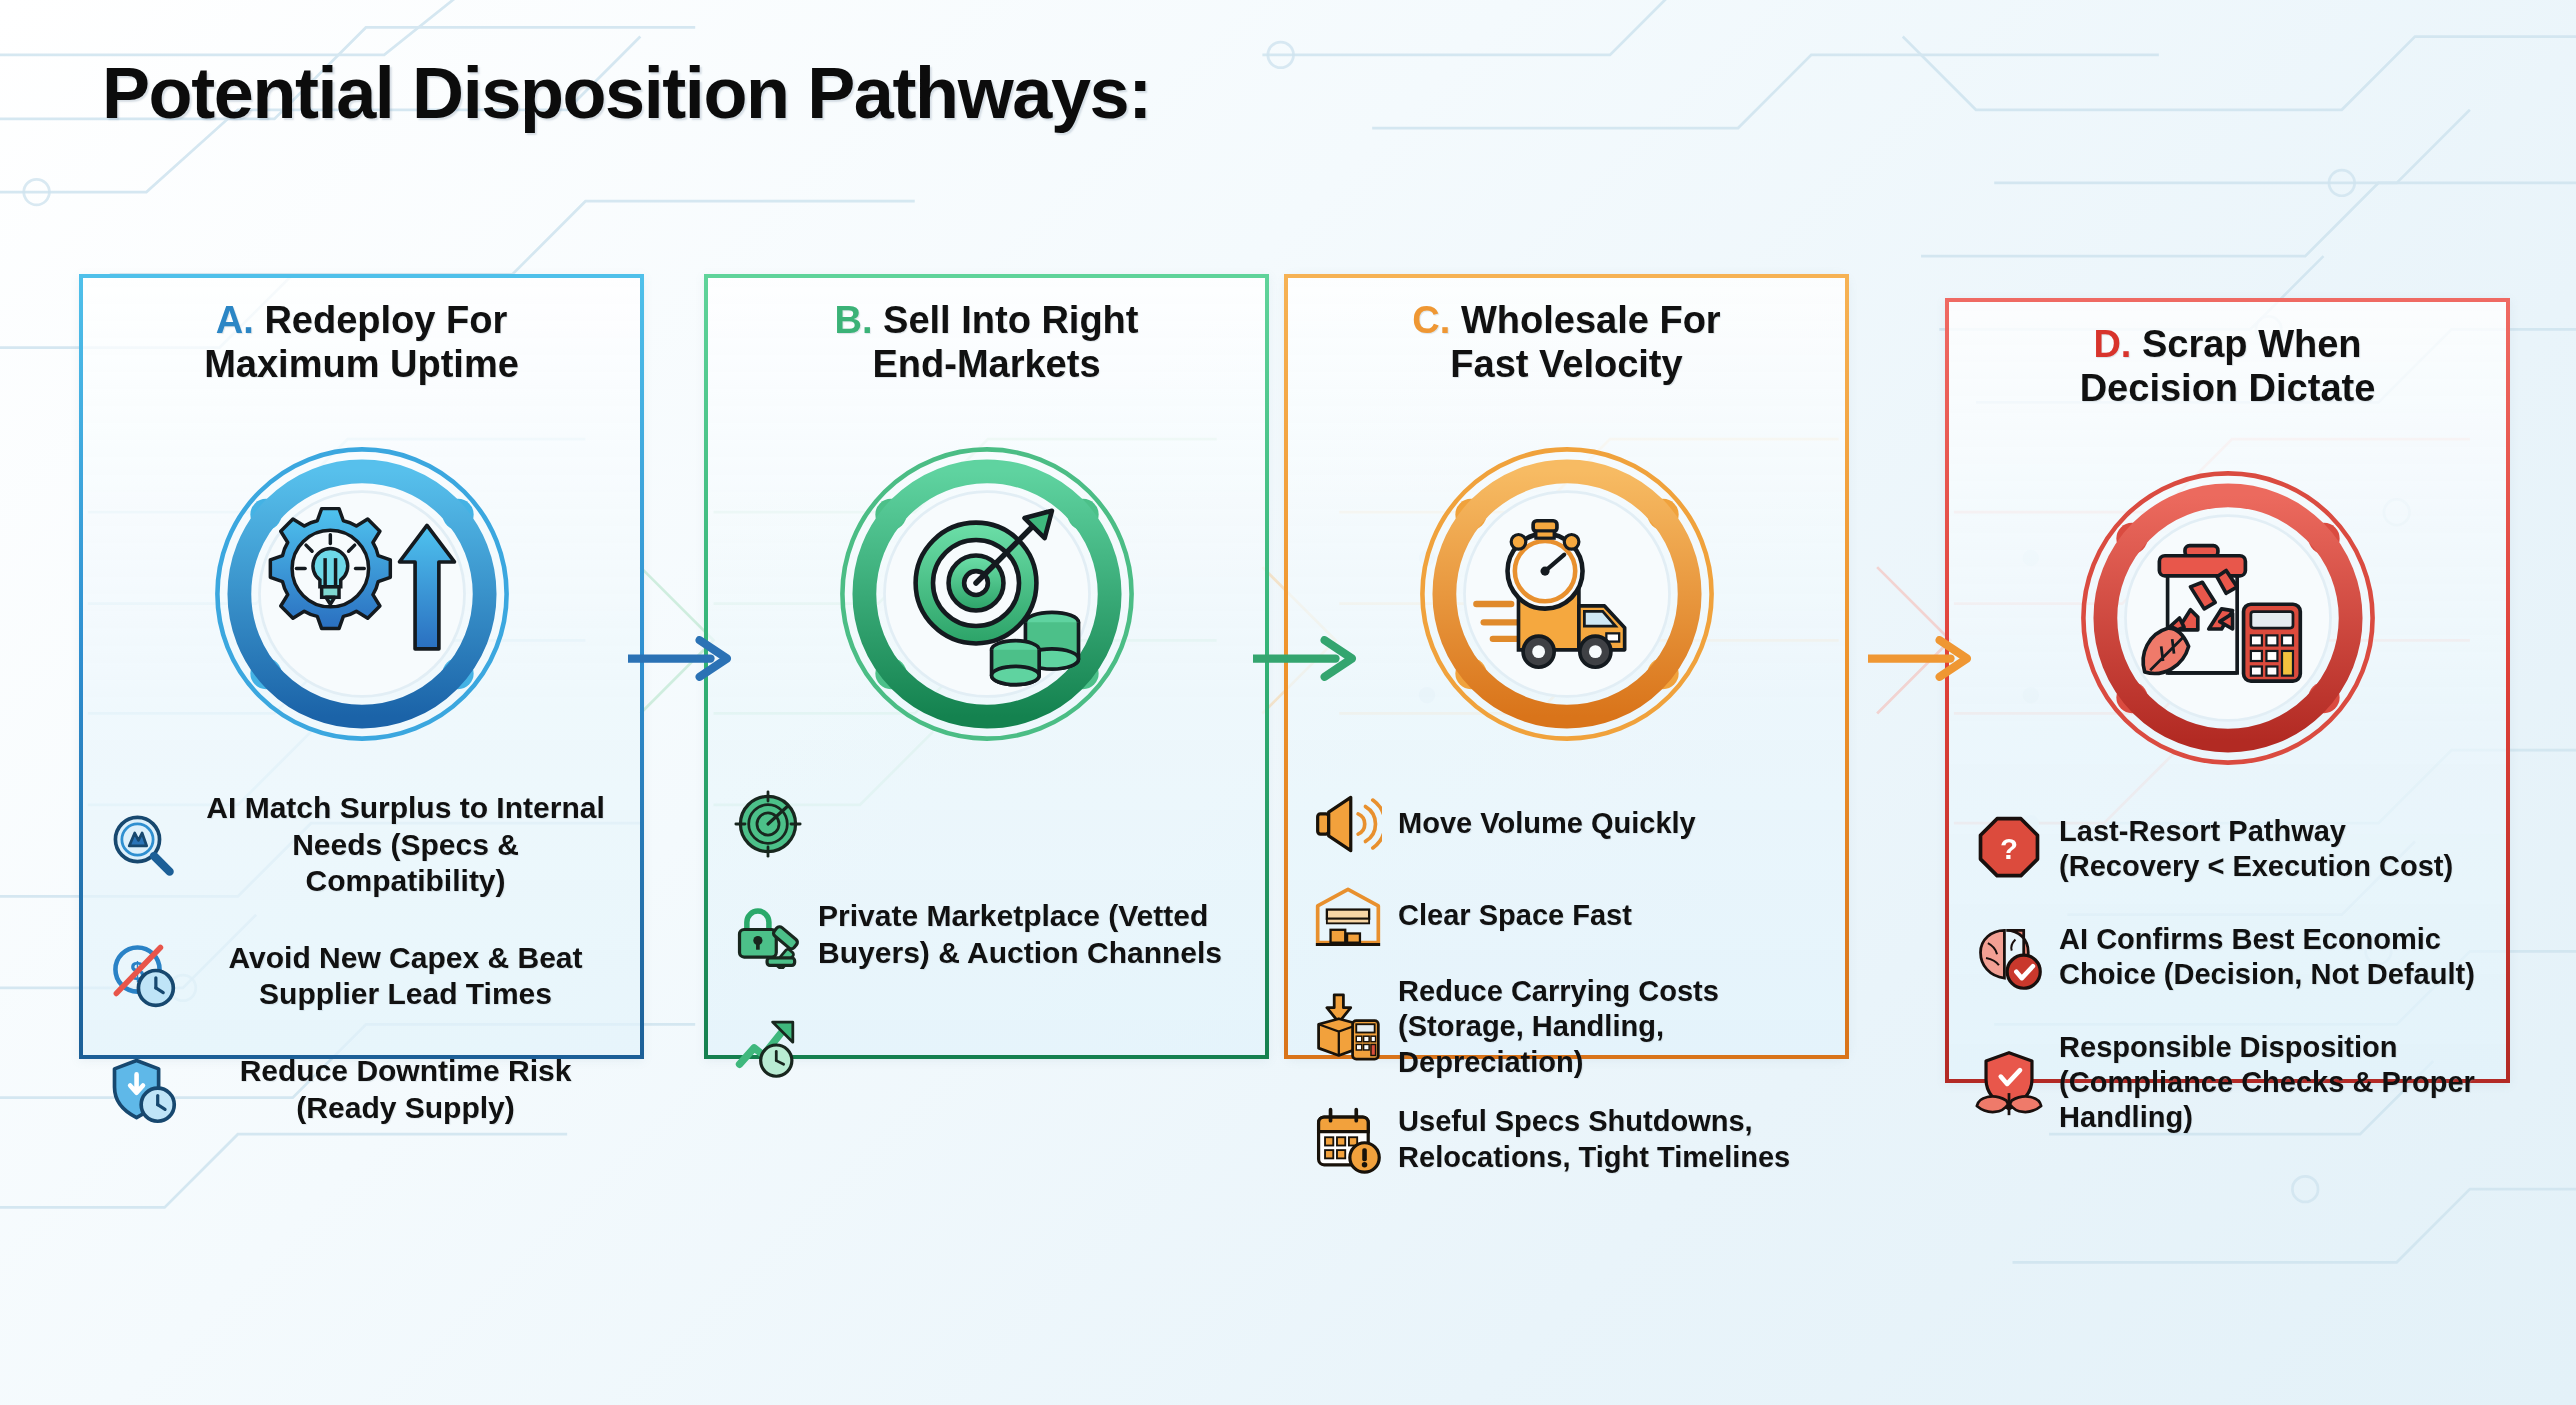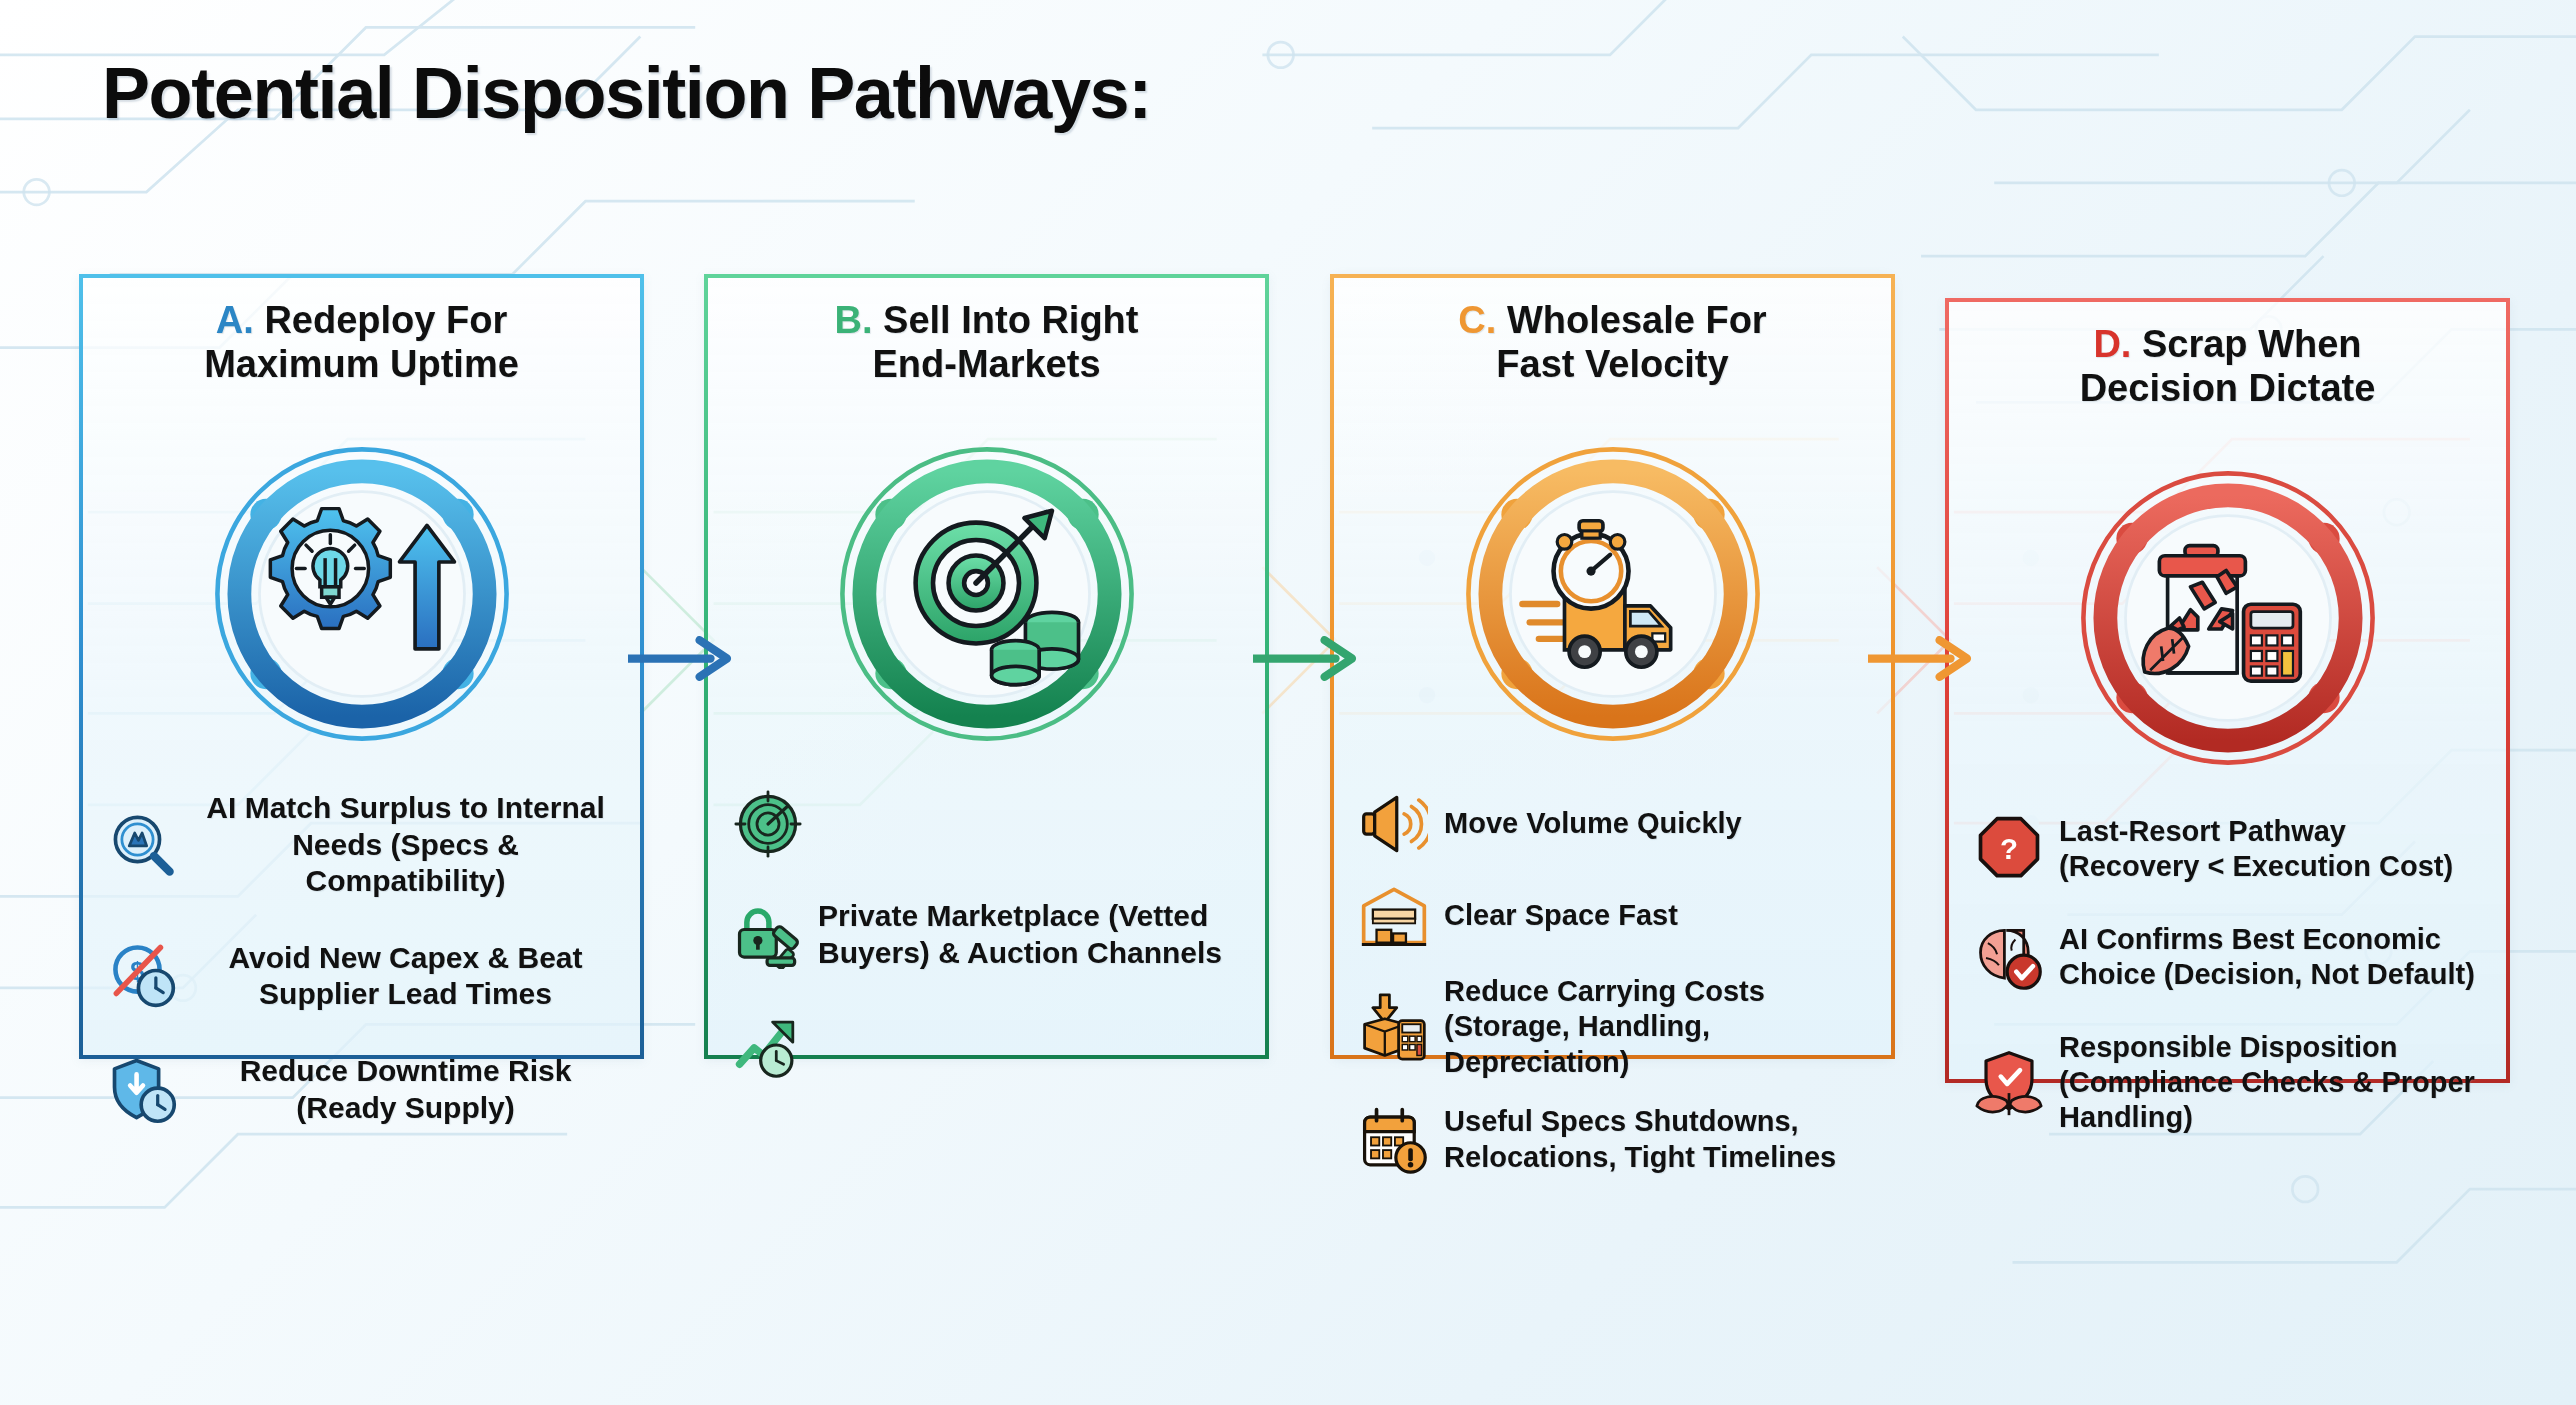--- a/index.html
+++ b/index.html
@@ -32,21 +32,21 @@
   .panels{position:absolute;left:0;top:274px;width:2576px;height:1079px;}
   .panel{
     position:absolute;top:0;width:565px;height:785px;
     border-radius:31px;border:4.6px solid;
     background:linear-gradient(180deg,rgba(255,255,255,.80) 0%,rgba(236,247,252,.70) 55%,rgba(226,243,251,.72) 100%);
     box-sizing:border-box;
     box-shadow:0 1.8px 9.1px rgba(120,150,170,.10);
   }
   .panel.a{left:79px;  border-image:linear-gradient(180deg,#4fc0ea 0%,#2f8fd0 48%,#1c5f97 100%) 1;border-radius:0;}
   .panel.b{left:704px; border-image:linear-gradient(180deg,#5fd39a 0%,#33b377 48%,#15804f 100%) 1;border-radius:0;}
-  .panel.c{left:1330px;border-image:linear-gradient(180deg,#f6b254 0%,#ef942c 48%,#d9741a 100%) 1;border-radius:12px;}
+  .panel.c{left:1284px;border-image:linear-gradient(180deg,#f6b254 0%,#ef942c 48%,#d9741a 100%) 1;border-radius:12px;}
   .panel.d{left:1945px;border-image:linear-gradient(180deg,#ef6a63 0%,#df4038 48%,#b32a25 100%) 1;border-radius:0;margin-top:24px;}
 
   .panel-hd{
     position:absolute;left:0;right:0;top:20px;
     text-align:center;font-size:38px;font-weight:bold;color:#111;
     line-height:1.17;padding:0 20px;box-sizing:border-box;
     text-shadow:0.9px 0.9px 0.9px rgba(130,150,165,.25);
   }
   .panel-hd .ltr{font-weight:bold;}
   .a .ltr{color:#2b86c5;}

